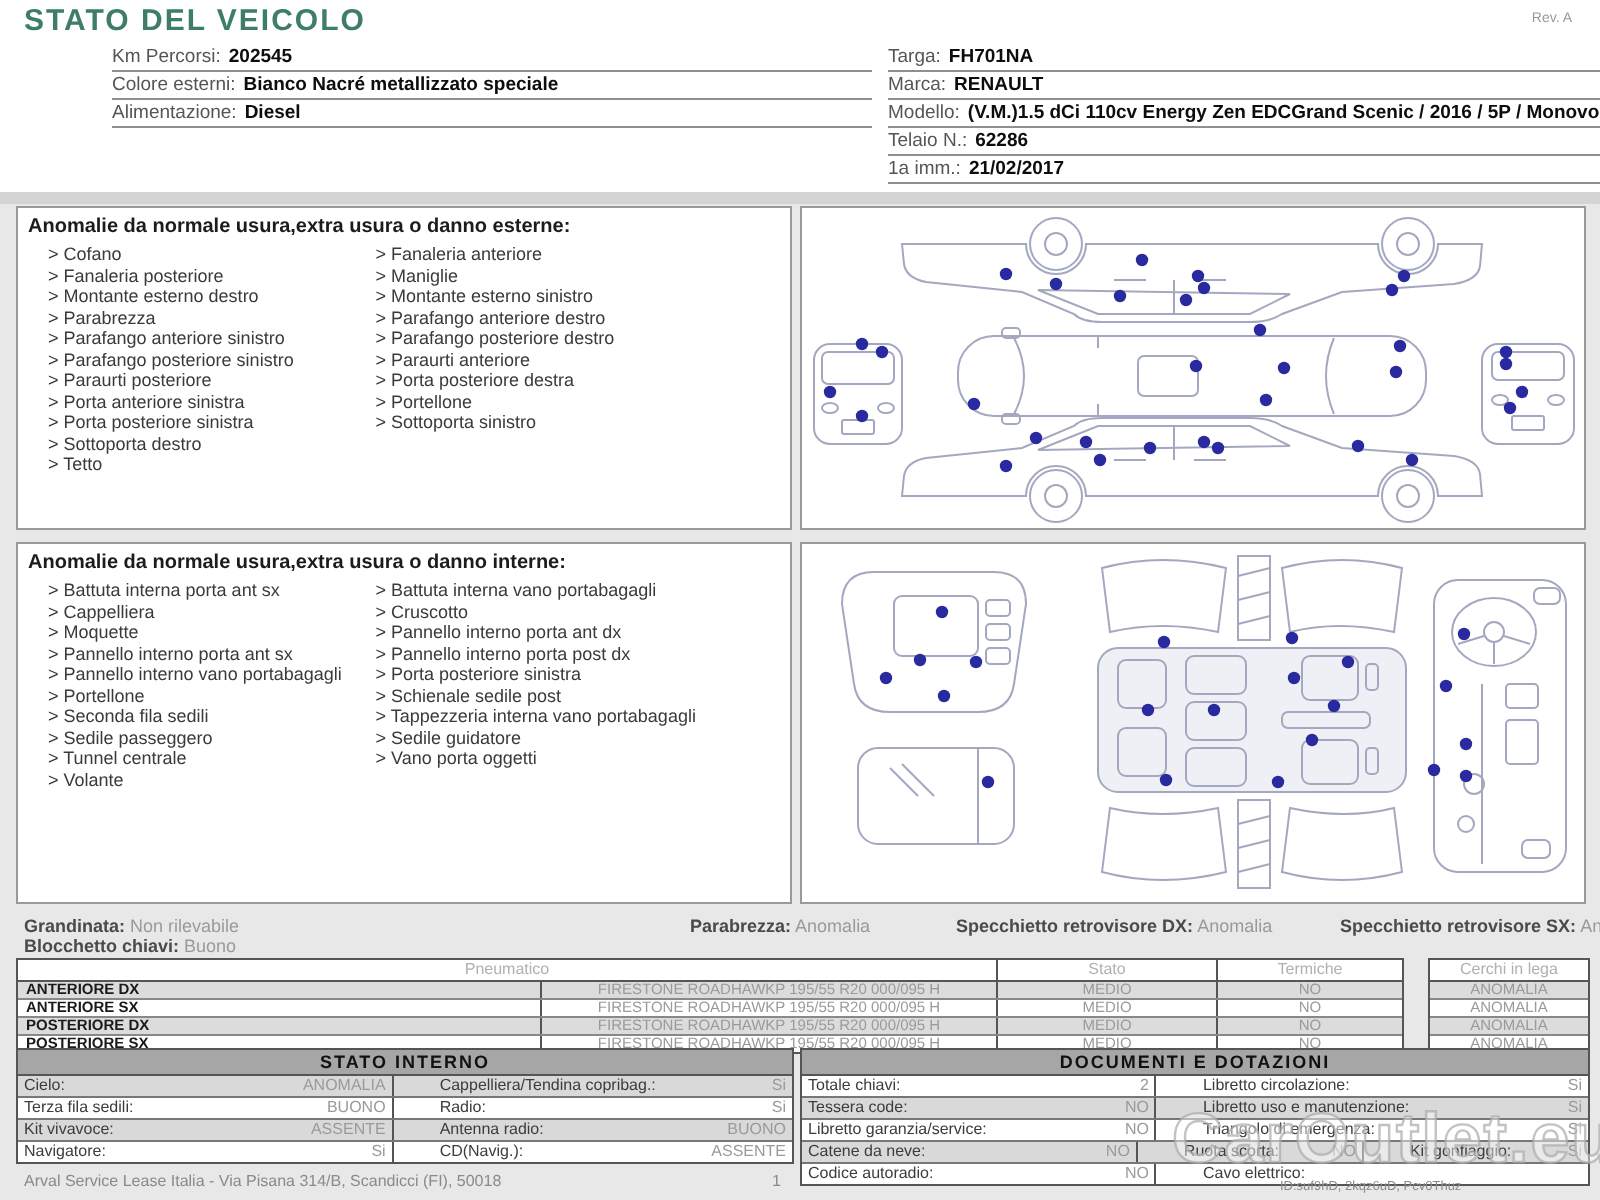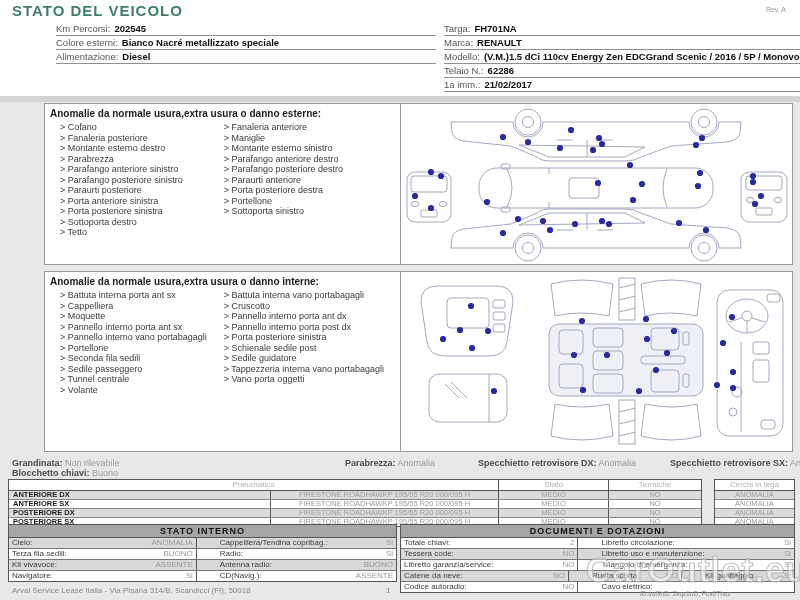--- a/index.html
+++ b/index.html
@@ -15,21 +15,21 @@
   .hfields.right{left:400px;width:392px;}
   .frow{font-size:9.5px;line-height:11px;padding:1px 0 1px 0;border-bottom:1px solid #8f8f8f;}
   .frow .flabel{color:#555;margin-right:4px;}
   .frow .fvalue{font-weight:bold;color:#0d0d0d;}
 
   
   .band{position:absolute;left:0;top:96px;width:800px;height:504px;background:#e8e8e8;}
   .bandstrip{position:absolute;left:0;top:96px;width:800px;height:6px;background:#d4d4d4;}
 
   
-  .abox{position:absolute;background:#fff;border:1px solid #9a9a9a;margin-left:36px;}
+  .abox{position:absolute;background:#fff;border:1px solid #9a9a9a;}
   #ext-box{left:8px;top:103px;width:386px;height:160px;}
   #int-box{left:8px;top:271px;width:386px;height:179px;}
   .abox .btitle{font-size:10px;font-weight:bold;color:#1c1c1c;padding:4px 5px 2px 5px;}
   .alist{display:flex;padding:1px 15px;}
   .alist .colL{width:46%;}
   .alist .colR{width:54%;}
   .anitem{font-size:9px;line-height:10.5px;color:#3a3a3a;}
 
   
   .dbox{position:absolute;background:#fff;border:1px solid #9a9a9a;}
@@ -238,22 +238,22 @@
           <div class="anitem">&gt; Tunnel centrale</div>
           <div class="anitem">&gt; Volante</div>
         </div>
       <div class="colR">
           <div class="anitem">&gt; Battuta interna vano portabagagli</div>
           <div class="anitem">&gt; Cruscotto</div>
           <div class="anitem">&gt; Pannello interno porta ant dx</div>
           <div class="anitem">&gt; Pannello interno porta post dx</div>
           <div class="anitem">&gt; Porta posteriore sinistra</div>
           <div class="anitem">&gt; Schienale sedile post</div>
+          <div class="anitem">&gt; Tappezzeria interna vano portabagagli</div>
           <div class="anitem">&gt; Sedile guidatore</div>
-          <div class="anitem">&gt; Tappezzeria interna vano portabagagli</div>
           <div class="anitem">&gt; Vano porta oggetti</div>
         </div>
     </div>
   </div>
 
   <div class="dbox" id="int-diag">
     <svg width="389" height="177" viewBox="0 0 389 177">
 
       <g>
         <path class="carline" d="M36,14 h60 q16,0 16,16 l-6,40 q-2,14 -18,14 h-44 q-16,0 -18,-14 l-6,-40 q0,-16 16,-16 z"></path>

